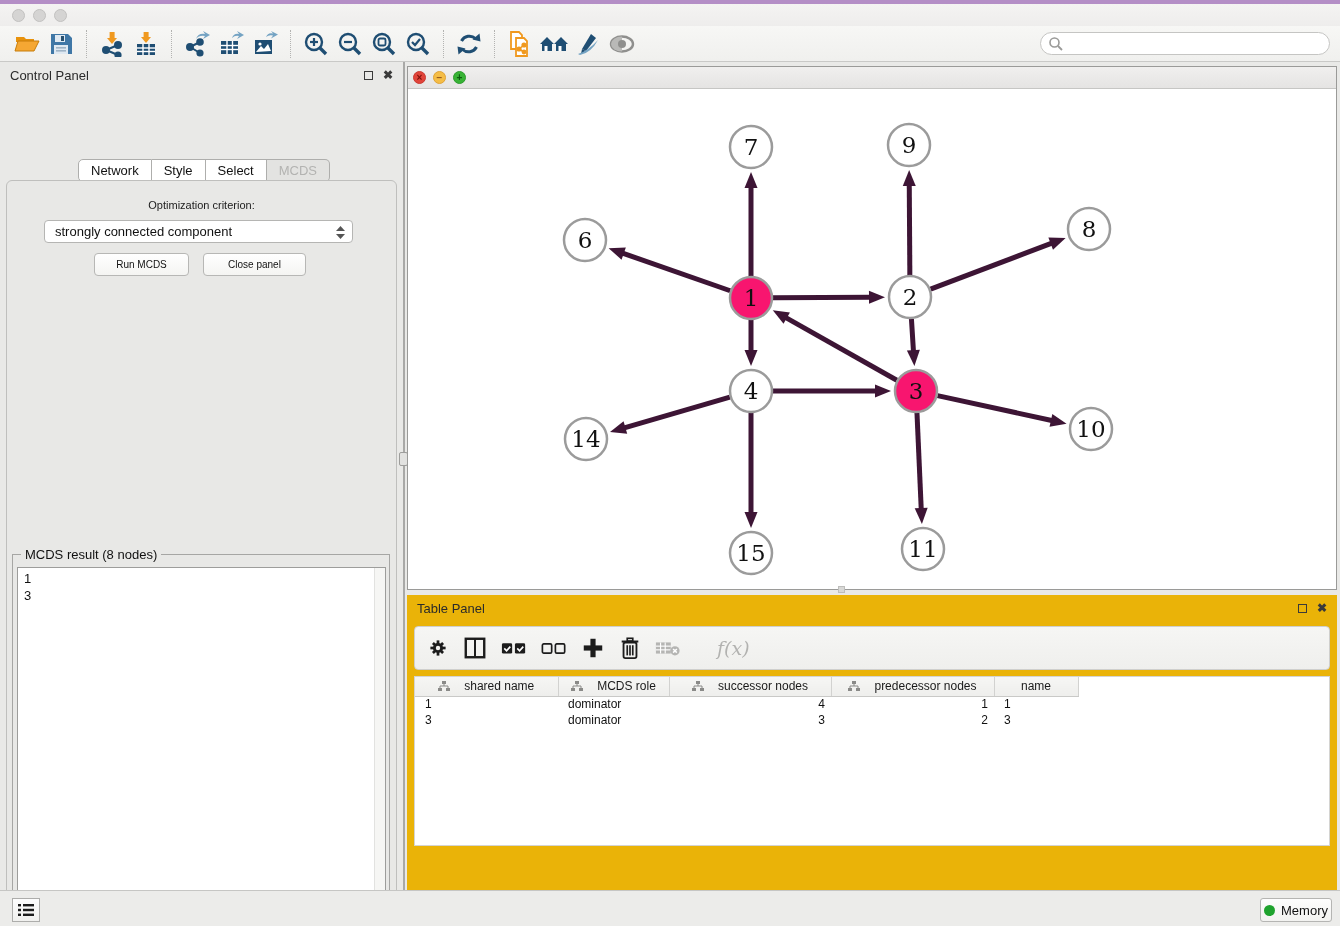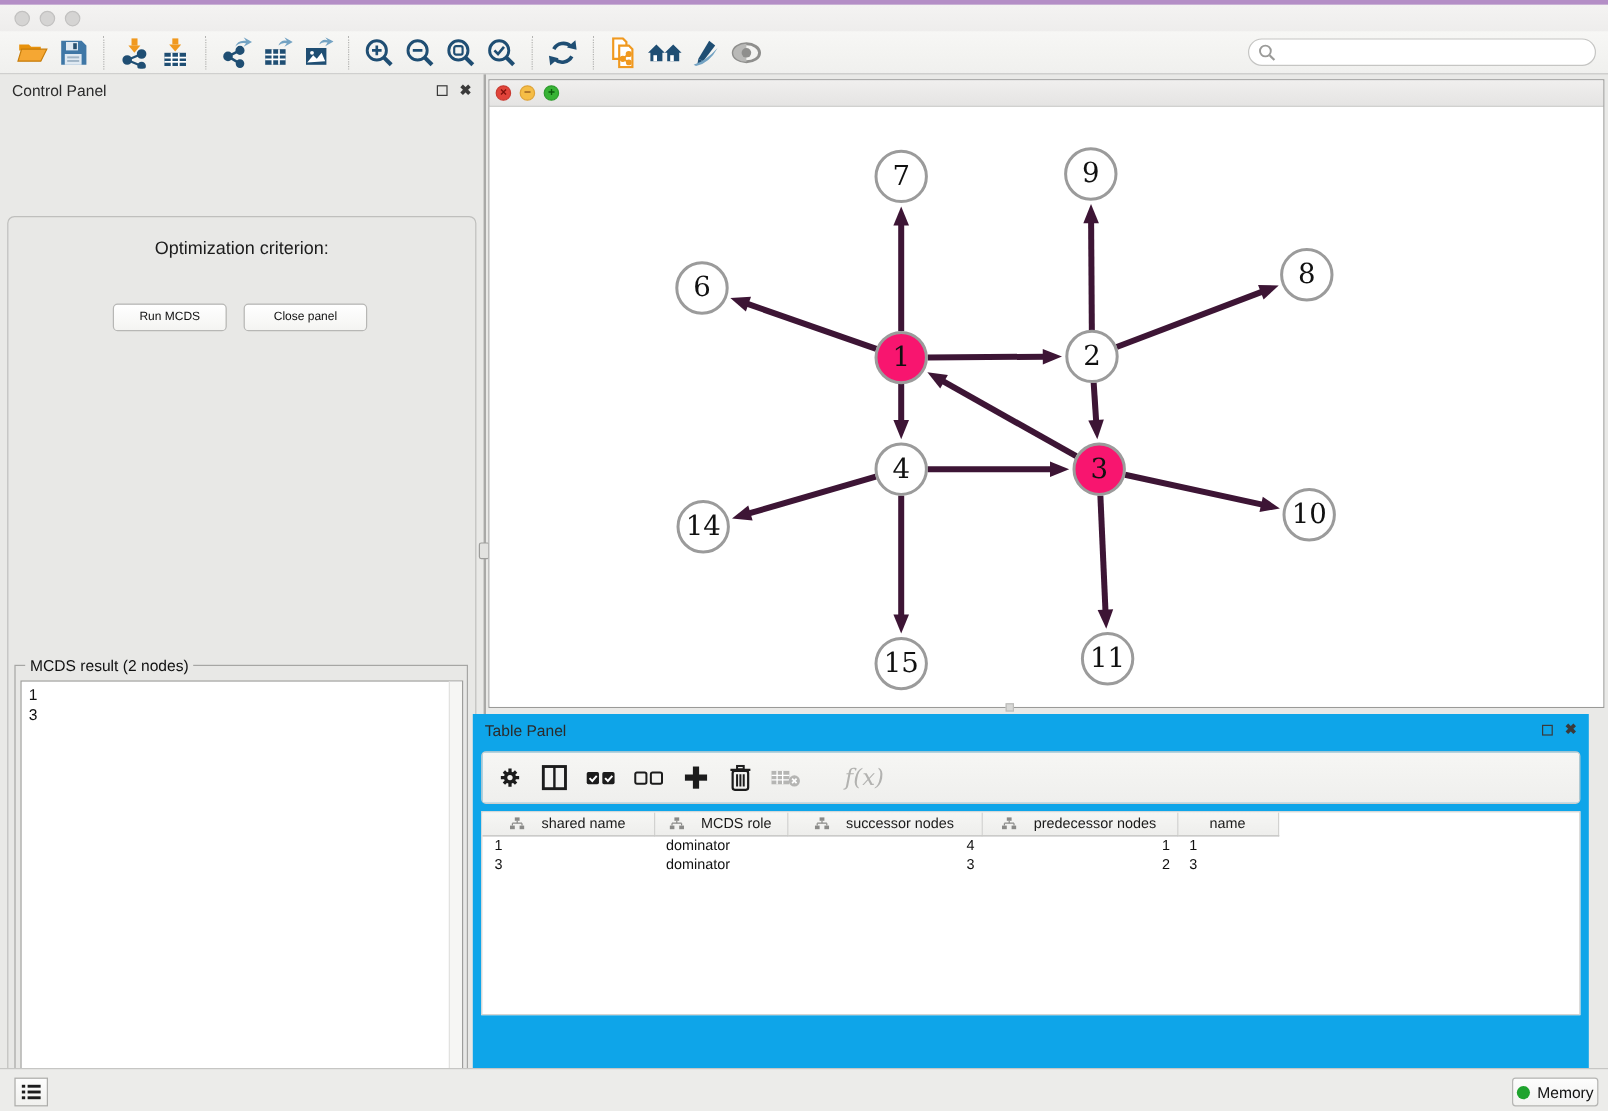--- a/index.html
+++ b/index.html
@@ -27,21 +27,21 @@
   .panel-head { height:26px; display:flex; align-items:center; padding:0 10px; font-size:13px; color:#2b2b2b; }
   .panel-head .spacer { flex:1; }
   .mini-ic { font-size:12px; color:#3a3a3a; font-weight:bold; margin-left:10px; cursor:default; }
   .seg-tabs { position:absolute; display:flex; font-size:13px; }
   .seg { padding:3px 12px; background:#fff; border:1px solid #aeaeac; border-left:none; color:#111; cursor:default; }
   .seg:first-child { border-left:1px solid #aeaeac; border-radius:5px 0 0 5px; }
   .seg:last-child { border-radius:0 5px 5px 0; }
   .seg.disabled-selected { background:#e3e3e1; color:#b3b3b1; }
   #cp-tabs { left:78px; top:97px; }
   #cp-body { left:6px; top:118px; width:391px; height:760px; border:1px solid #bfbfbd; border-radius:6px; background:#e8e8e6; }
-  #opt-label { left:0; top:137px; width:403px; text-align:center; font-size:15px; color:#1c1c1c; }
+  #opt-label { left:0; top:137px; width:403px; text-align:center; font-size:11px; color:#1c1c1c; }
   #opt-select { left:44px; top:158px; width:309px; height:23px; background:#fff; border:1px solid #b5b5b3; border-radius:4px; font-size:13px; display:flex; align-items:center; padding:0 22px 0 10px; color:#111; cursor:default; }
   #opt-stepper { position:absolute; right:6px; top:4px; }
   .btn { background:linear-gradient(#ffffff,#f4f4f2); border:1px solid #b7b7b5; border-radius:4px; font-size:10px; color:#111; display:flex; align-items:center; justify-content:center; cursor:default; }
   #run-btn { left:94px; top:191px; width:95px; height:23px; }
   #close-panel-btn { left:203px; top:191px; width:103px; height:23px; }
   #mcds-fieldset { left:12px; top:492px; width:378px; height:385px; border:1px solid #a6a6a4; background:#e8e8e6; }
   #mcds-legend { position:absolute; left:8px; top:-8px; background:#e8e8e6; padding:0 4px; font-size:13px; color:#111; }
   #mcds-textarea { position:absolute; left:4px; top:12px; width:369px; height:366px; background:#fff; border:1px solid #9d9d9b; font-size:13px; color:#111; padding:2px 6px; line-height:17px; cursor:text; }
   #mcds-scroll { position:absolute; right:0; top:0; width:11px; height:100%; background:#f6f6f4; border-left:1px solid #e2e2e0; }
 
@@ -54,21 +54,21 @@
   #net-titlebar { height:22px; background:linear-gradient(#f0efee,#e5e4e3); border-bottom:1px solid #c6c6c4; display:flex; align-items:center; position:relative; }
   .light { width:13px; height:13px; border-radius:50%; display:flex; align-items:center; justify-content:center; font-size:10px; font-weight:bold; line-height:1; }
   #light-close { background:#e1443a; color:#7d100a; border:1px solid #c93a31; margin-left:5px; }
   #light-min { background:#f5bd46; color:#93581c; border:1px solid #dfa337; margin-left:7px; }
   #light-zoom { background:#38b335; color:#0c5d0e; border:1px solid #2d9b2d; margin-left:7px; }
   #net-title { position:absolute; left:0; right:0; text-align:center; font-size:13px; color:#111; }
   #graph-canvas { width:928px; height:500px; background:#fff; }
   #resize-dot { left:838px; top:586px; width:7px; height:7px; background:#d8d8d6; border:1px solid #bdbdbb; }
 
   
-  #table-panel { left:394px; top:595px; width:930px; height:295px; background:#0ea5e9; }
+  #table-panel { left:407px; top:595px; width:930px; height:295px; background:#eab308; }
   #tp-toolbar { position:absolute; left:7px; top:31px; width:916px; height:44px; border:1px solid #cfcfcd; border-radius:4px; background:linear-gradient(#f6f6f4,#efefed); display:flex; align-items:center; padding:0 12px; gap:14px; }
   #tp-table-viewport { position:absolute; left:7px; top:81px; width:916px; height:170px; background:#fff; border:1px solid #d4d4d2; overflow:hidden; }
   table.datatable { border-collapse:collapse; table-layout:fixed; font-size:12px; }
   .datatable th { height:19px; background:linear-gradient(#f6f6f4,#eeeeec); border-right:1px solid #d2d2d0; border-bottom:1px solid #c9c9c7; font-weight:normal; color:#1a1a1a; }
   .th-inner { display:flex; align-items:center; justify-content:center; gap:14px; }
   .datatable td { height:16px; color:#111; white-space:nowrap; overflow:hidden; }
   td.al { text-align:left; padding-left:10px; }
   td.ar { text-align:right; padding-right:6px; }
   #tp-tabs { position:absolute; left:281px; top:270px; }
   .mini-tree { display:inline-block; }
@@ -265,26 +265,39 @@
   </div>
 </div>
 
 <div id="control-panel" class="abs">
   <div class="panel-head">
     <span>Control Panel</span>
     <span class="spacer"></span>
     <span class="mini-ic" style="border:1.6px solid #3a3a3a; width:9px; height:9px; display:inline-block;"></span>
     <span class="mini-ic">✖</span>
   </div>
+  <div id="cp-tabs" class="seg-tabs abs">
+    <div class="seg">Network</div>
+    <div class="seg">Style</div>
+    <div class="seg">Select</div>
+    <div class="seg disabled-selected">MCDS</div>
+  </div>
   <div id="cp-body" class="abs"></div>
   <div id="opt-label" class="abs">Optimization criterion:</div>
+  <div id="opt-select" class="abs">
+    <span>strongly connected component</span>
+    <svg id="opt-stepper" width="11" height="15" viewBox="0 0 11 15">
+      <polygon points="5.5,1 10,6 1,6" fill="#555"></polygon>
+      <polygon points="5.5,14 10,9 1,9" fill="#555"></polygon>
+    </svg>
+  </div>
   <div id="run-btn" class="btn abs">Run MCDS</div>
   <div id="close-panel-btn" class="btn abs">Close panel</div>
   <div id="mcds-fieldset" class="abs">
-    <span id="mcds-legend">MCDS result (2 nodes)</span>
+    <span id="mcds-legend">MCDS result (8 nodes)</span>
     <div id="mcds-textarea">
       <div>1</div>
       <div>3</div>
       <div id="mcds-scroll"></div>
     </div>
   </div>
 </div>
 
 <div id="v-divider" class="abs"></div>
 <div id="v-handle" class="abs"></div>

